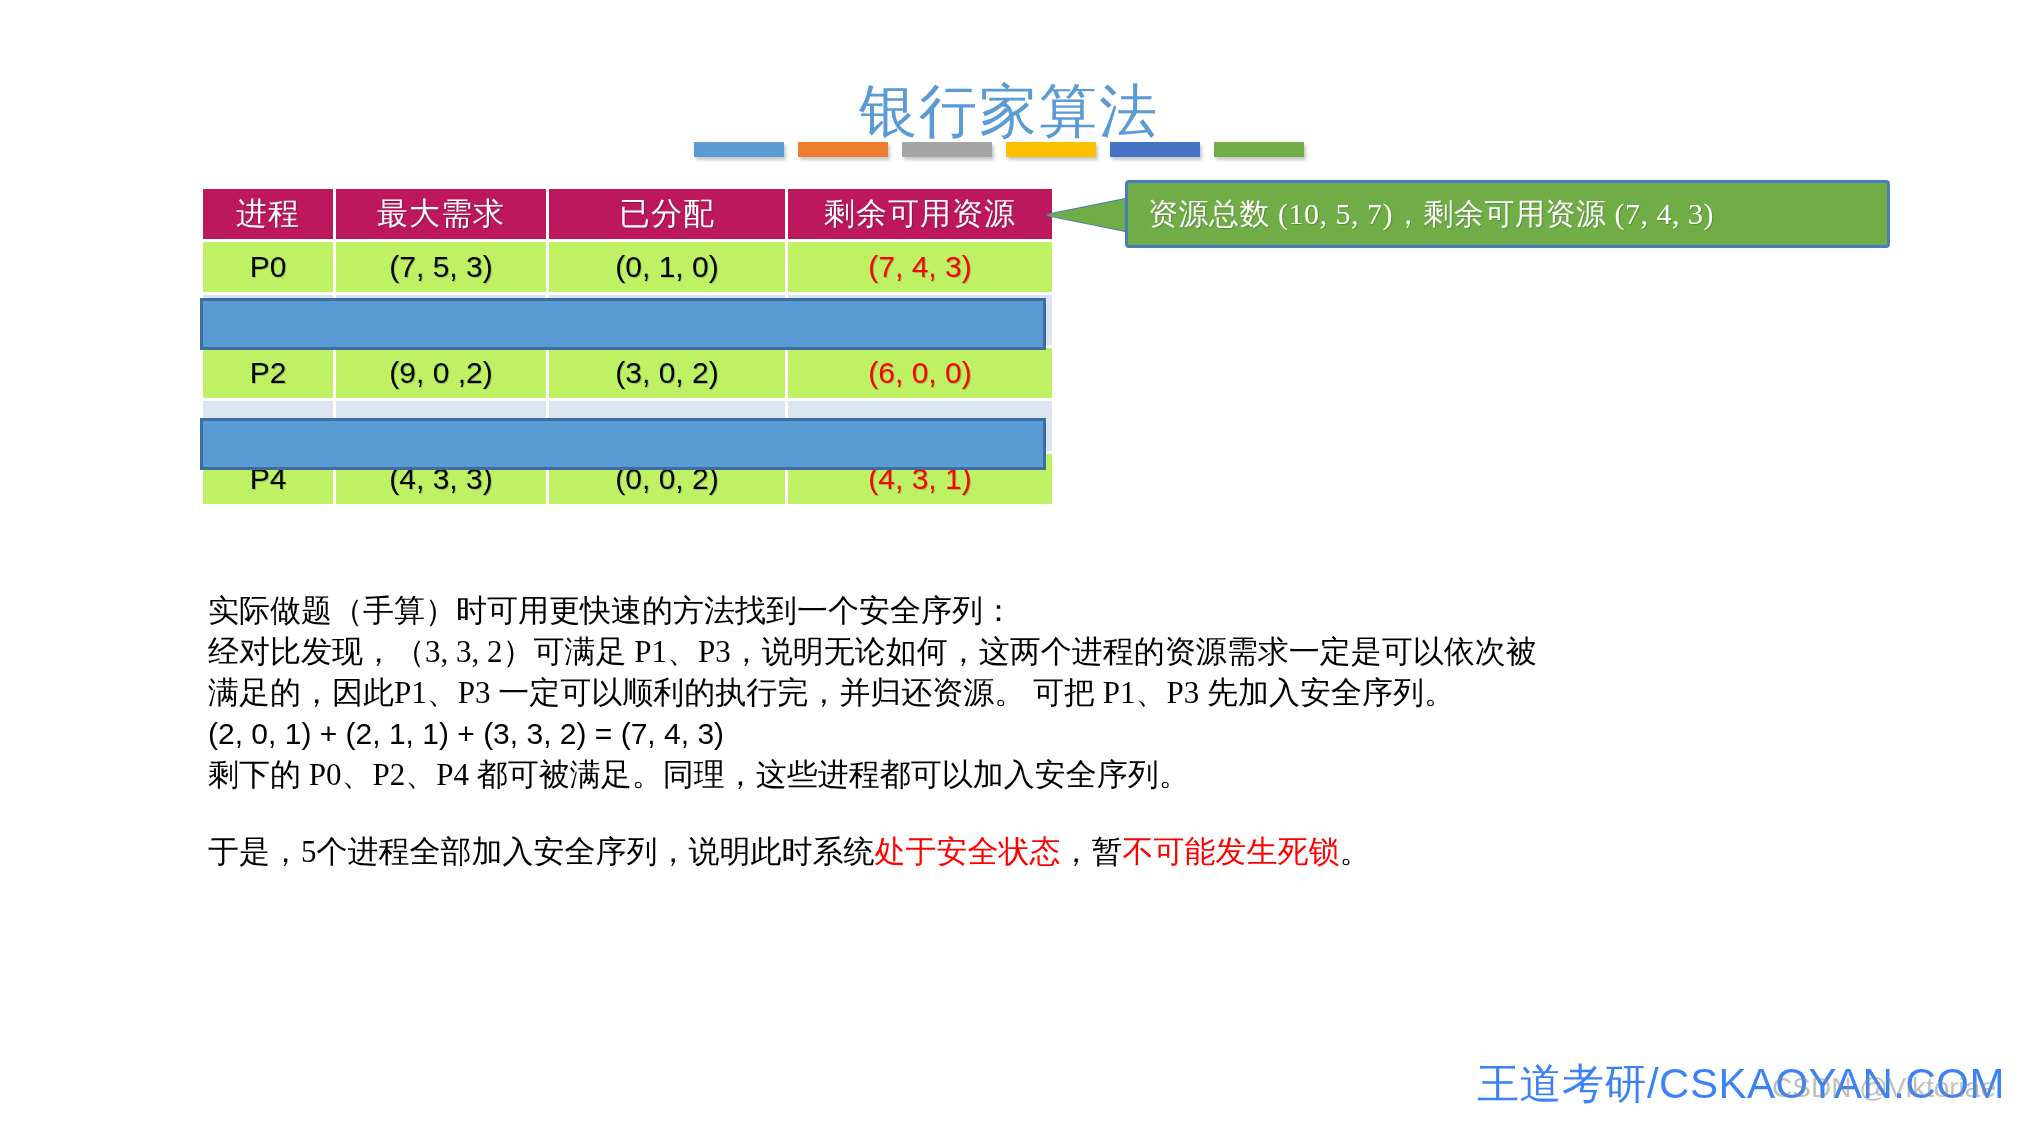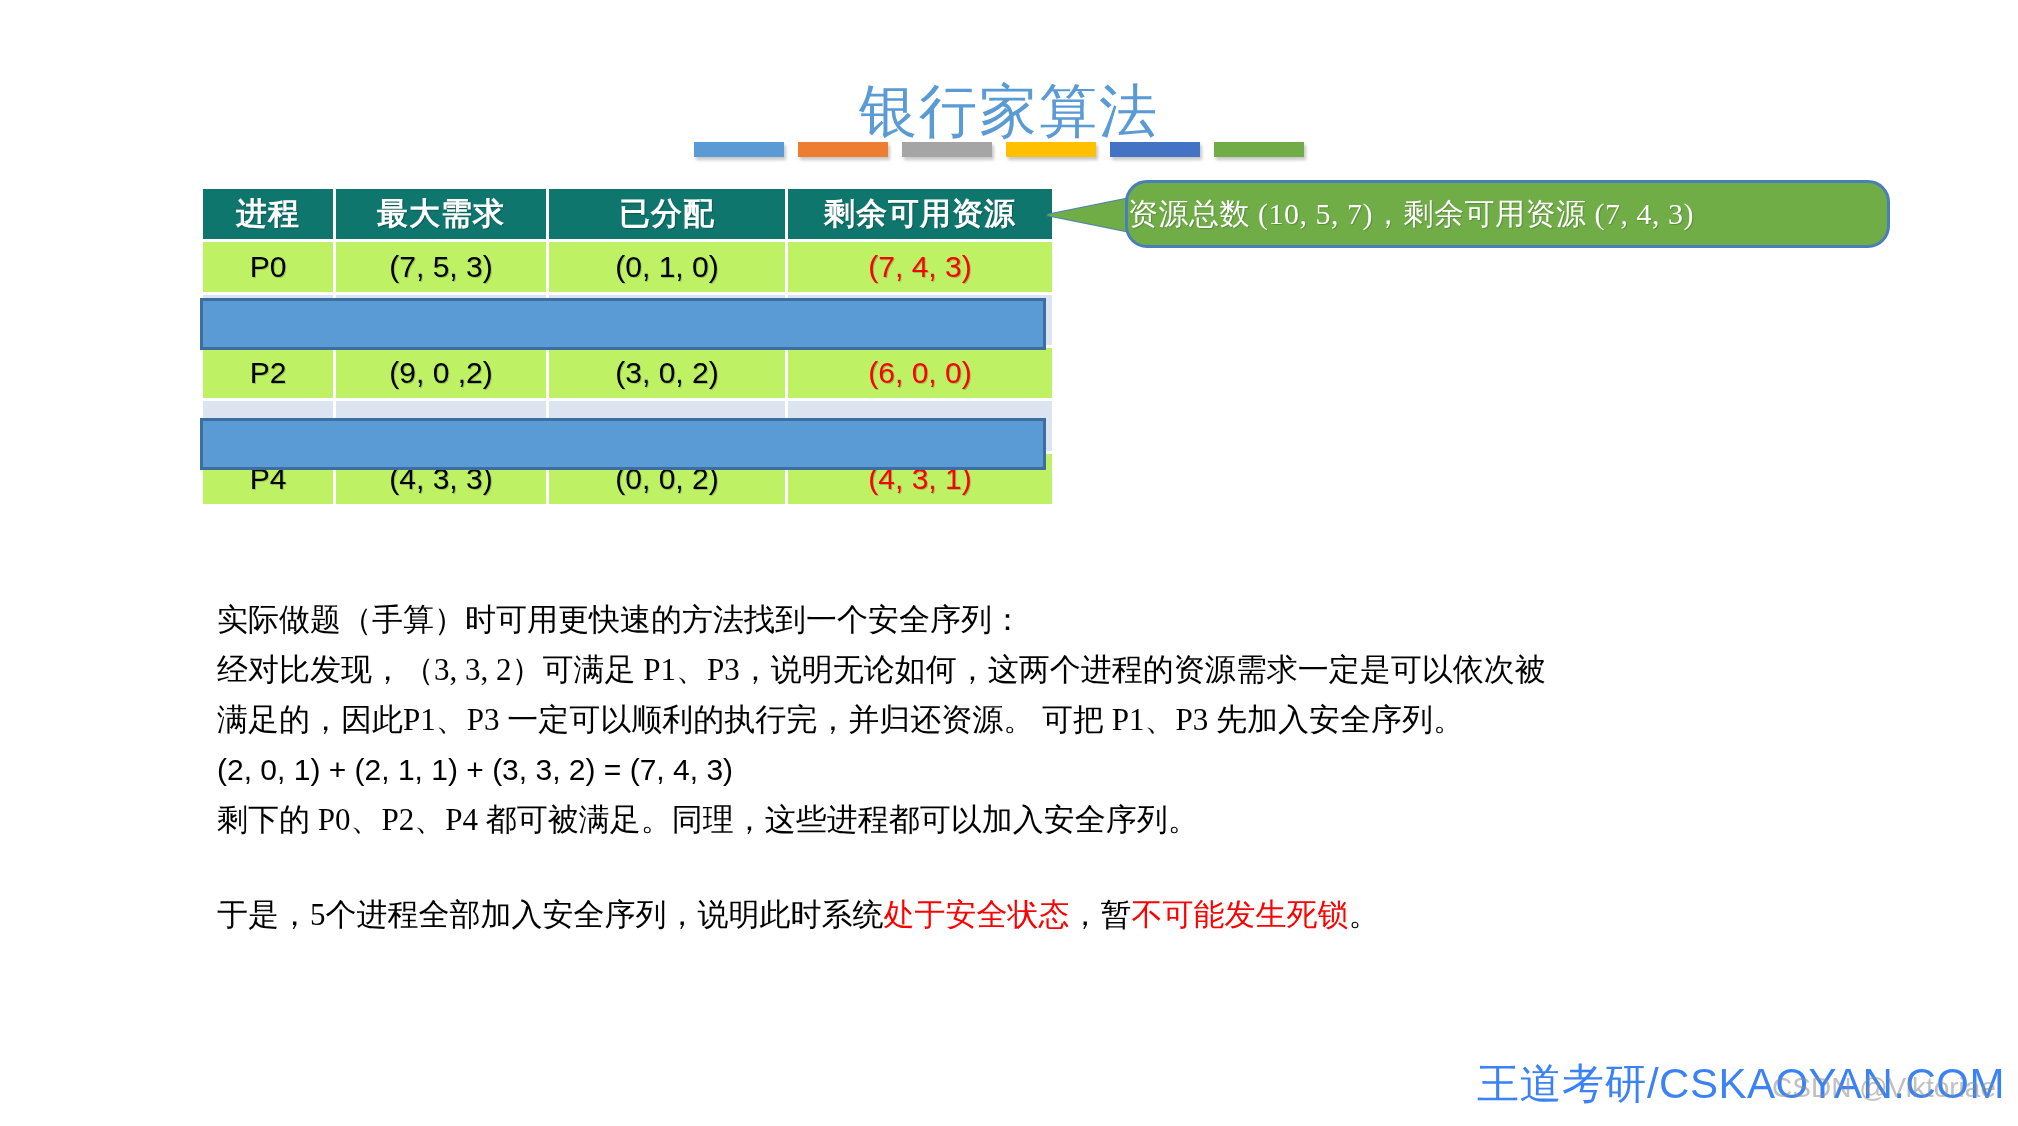--- a/index.html
+++ b/index.html
@@ -53,24 +53,24 @@
     left: 200px;
     width: 846px;
   }
   table.banker {
     border-collapse: separate;
     border-spacing: 3px 3px;
     width: 846px;
     table-layout: fixed;
   }
   table.banker th {
-    background: #0f766e;
+    background: #be185d;
     color: #ffffff;
     font-family: "Liberation Serif", "DejaVu Serif", serif;
-    font-weight: bold;
+    font-weight: normal;
     font-size: 31px;
     height: 48px;
     letter-spacing: 1px;
     text-shadow: 1px 1px 1px rgba(0,0,0,0.25);
   }
   table.banker td {
     background: #bef264;
     color: #000000;
     font-size: 30px;
     height: 48px;
@@ -108,25 +108,25 @@
 
   
   .callout {
     position: absolute;
     top: 180px;
     left: 1125px;
     width: 765px;
     height: 68px;
     background: #70AD47;
     border: 3px solid #4A7EBB;
-    border-radius: 22px;
+    border-radius: 4px;
     box-sizing: border-box;
     display: flex;
     align-items: center;
-    padding-left: 0;
+    padding-left: 20px;
     color: #FFFFFF;
     font-family: "Liberation Serif", "DejaVu Serif", serif;
     font-size: 30px;
     letter-spacing: 0.5px;
     white-space: nowrap;
     text-shadow: 1px 1px 1px rgba(0,0,0,0.20);
   }
   .callout-tail {
     position: absolute;
     top: 198px;
@@ -144,21 +144,21 @@
     position: absolute;
     top: 590px;
     left: 208px;
     width: 1700px;
     font-family: "Liberation Serif", "DejaVu Serif", serif;
     font-size: 31px;
     line-height: 41px;
     color: #000000;
   }
   .body-text p {
-    margin: 9px;
+    margin: 0;
     white-space: nowrap;
   }
   .body-text .sum-line {
     font-family: "Liberation Sans", "DejaVu Sans", sans-serif;
     font-size: 30px;
   }
   .body-text .spacer {
     height: 36px;
   }
   .red { color: #FF0000; }

